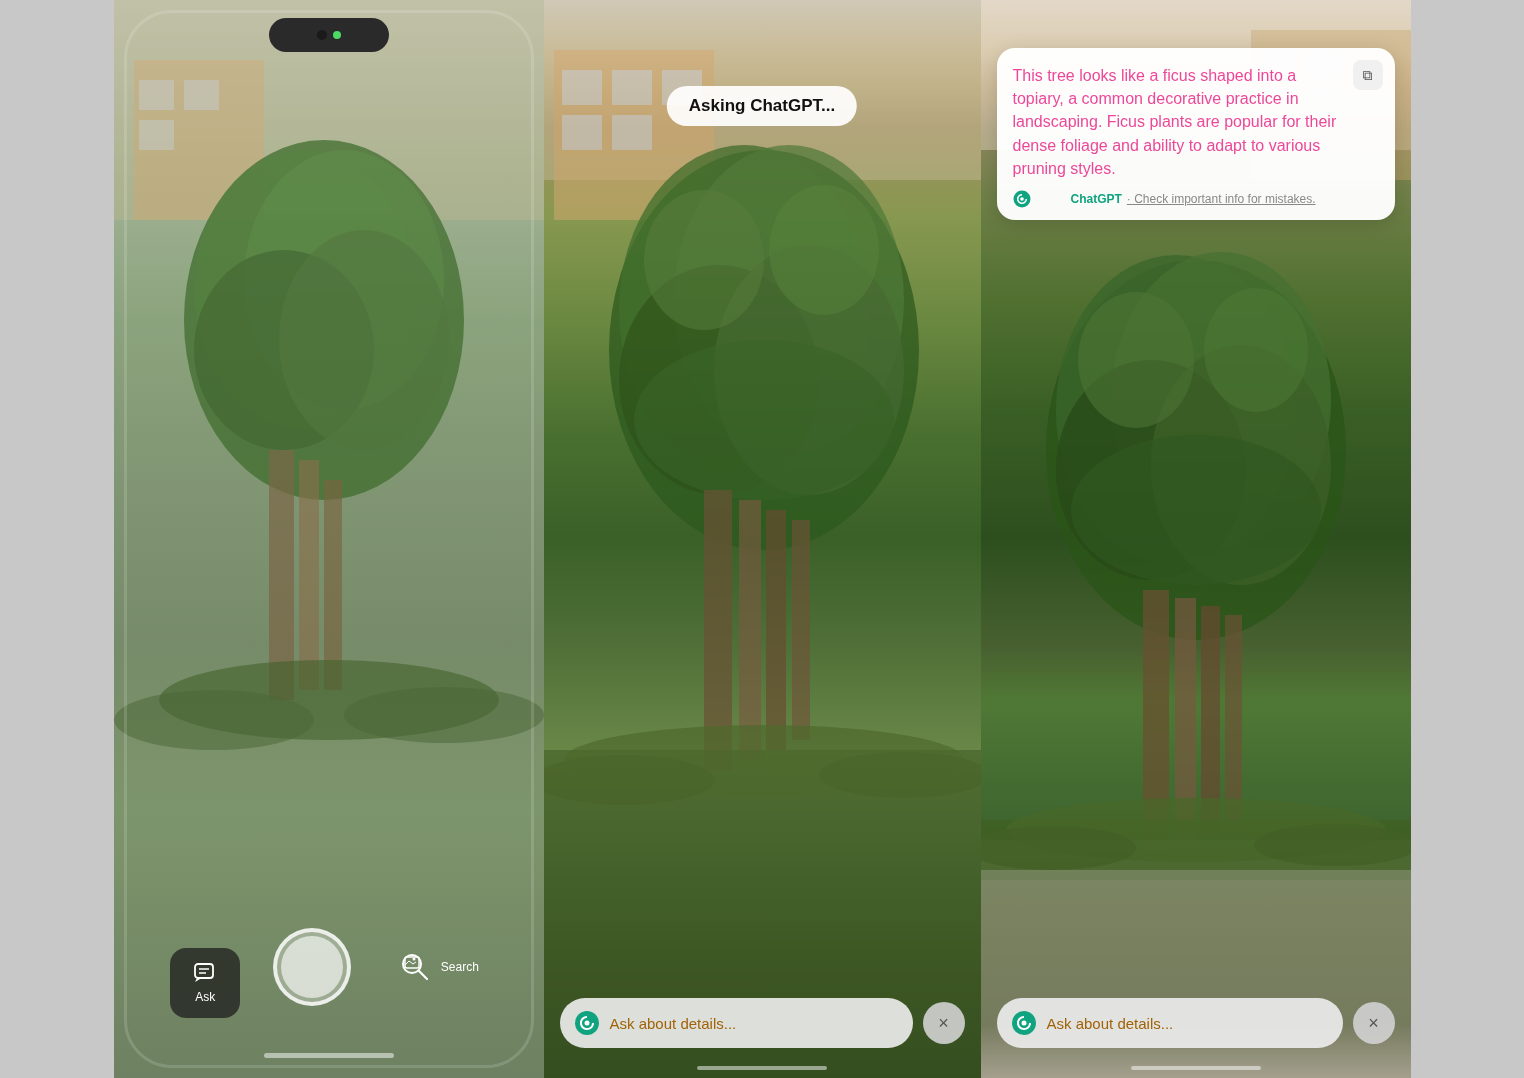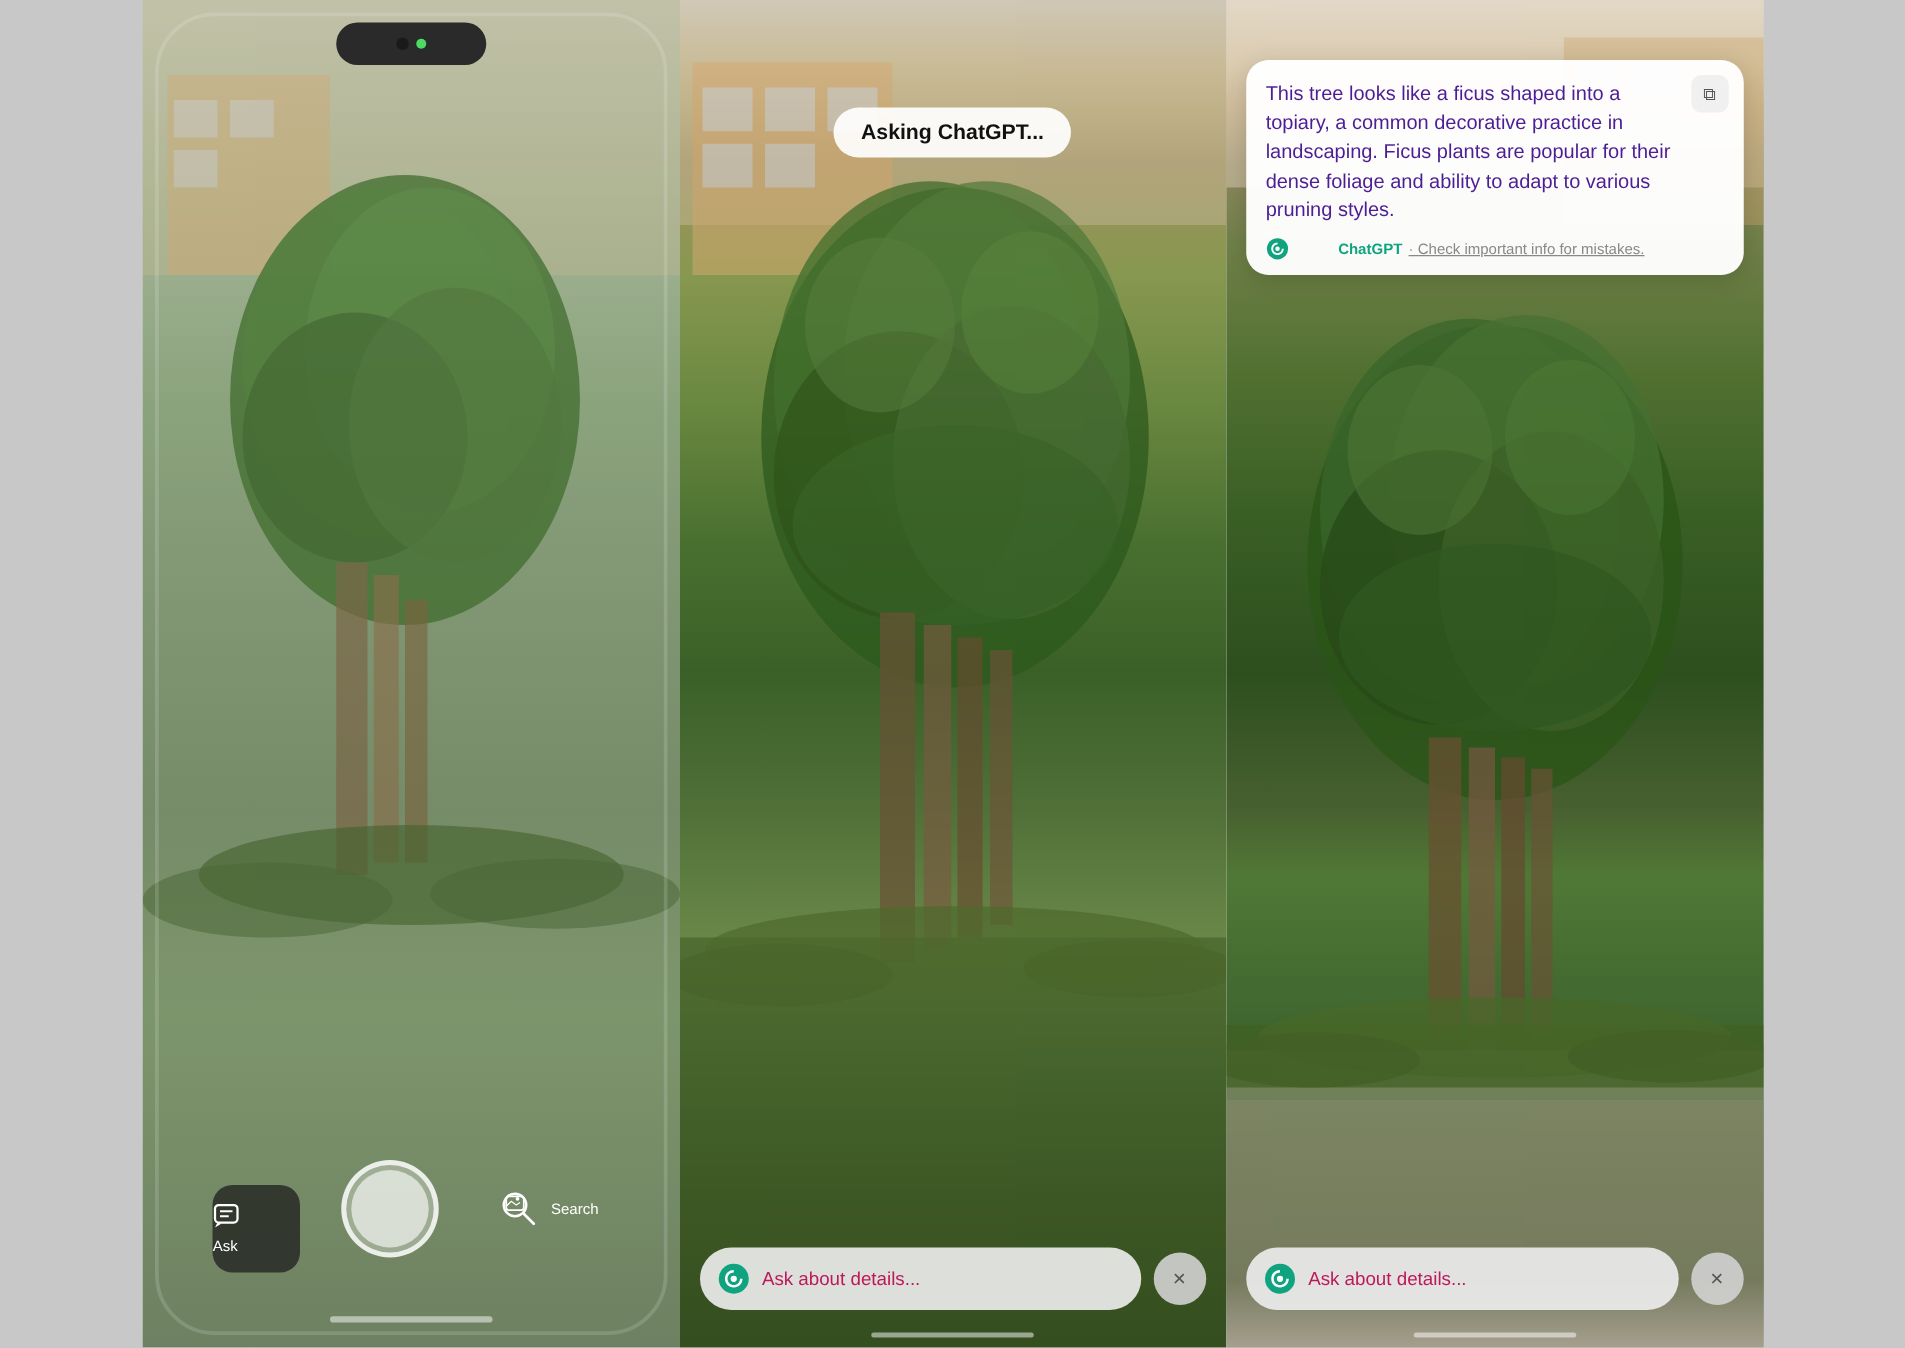--- a/index.html
+++ b/index.html
@@ -107,21 +107,21 @@
       padding: 0 40px;
     }
 
     .ask-btn {
       width: 70px;
       height: 70px;
       background: rgba(30,30,30,0.75);
       border-radius: 16px;
       display: flex;
       flex-direction: column;
-      align-items: flex-start;
+      align-items: center;
       justify-content: center;
       gap: 4px;
       cursor: pointer;
       margin-top: 32px;
     }
 
     .ask-label {
       font-size: 12px;
       color: white;
       font-weight: 500;
@@ -242,21 +242,21 @@
     }
 
     .chatgpt-logo-sm {
       width: 26px;
       height: 26px;
       flex-shrink: 0;
     }
 
     .ask-placeholder {
       font-size: 15px;
-      color: #be185d;
+      color: #a16207;
     }
 
     .close-btn {
       width: 42px;
       height: 42px;
       border-radius: 50%;
       background: rgba(210,210,210,0.9);
       display: flex;
       align-items: center;
       justify-content: center;
@@ -332,21 +332,21 @@
       align-items: center;
       justify-content: center;
       cursor: pointer;
       font-size: 14px;
       color: #555;
     }
 
     .response-text {
       font-size: 16px;
       line-height: 1.45;
-      color: #4c1d95;
+      color: #ec4899;
       padding-right: 36px;
       margin-bottom: 10px;
     }
 
     .response-footer {
       display: flex;
       align-items: center;
       gap: 5px;
     }
 

